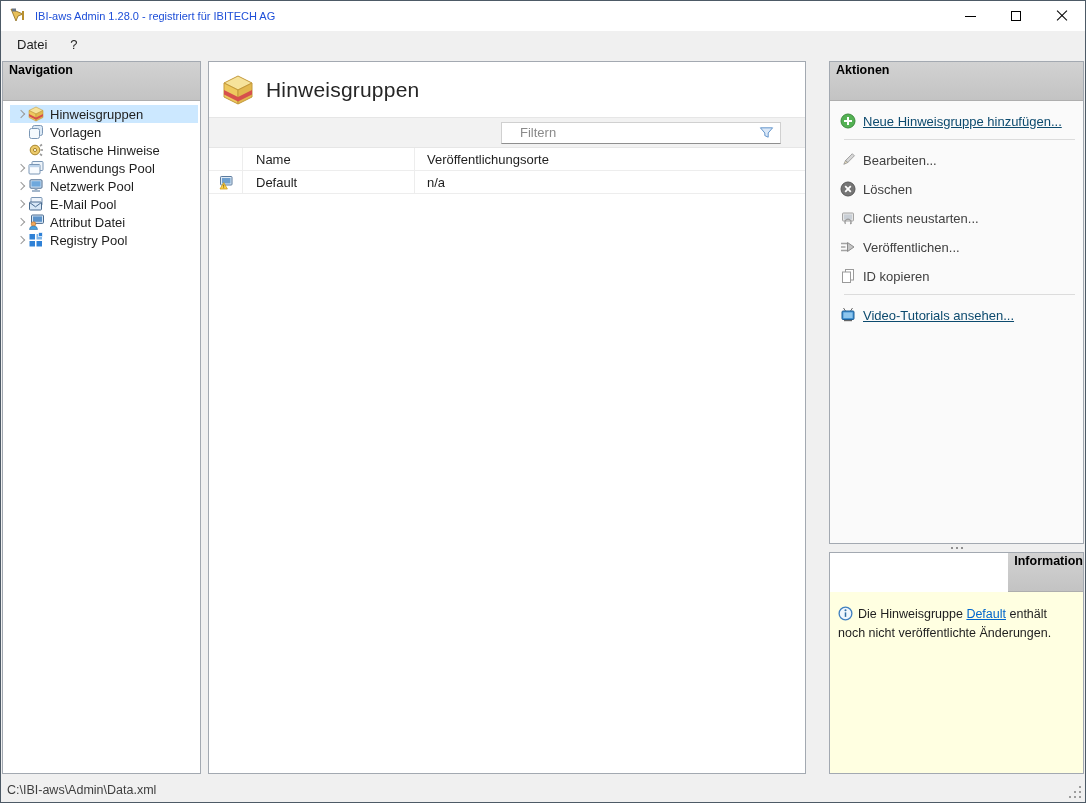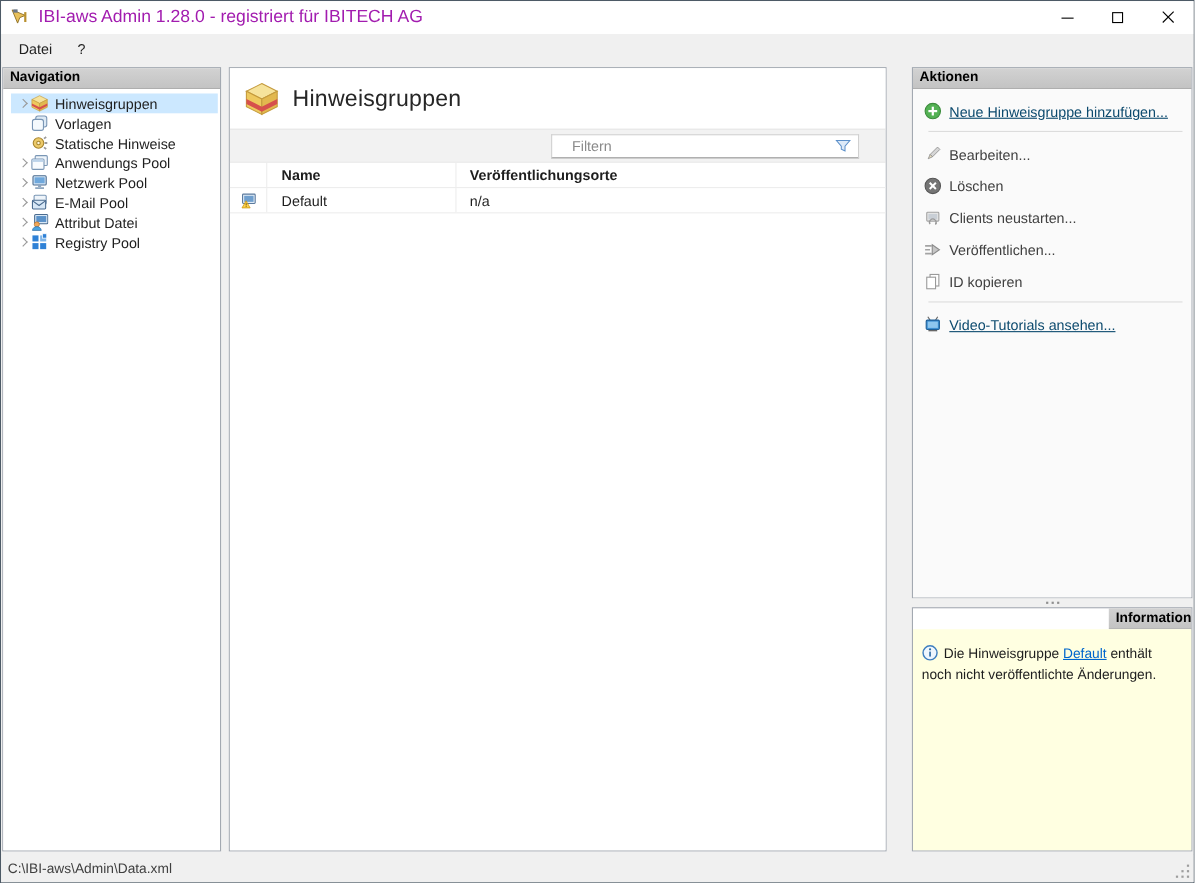--- a/index.html
+++ b/index.html
@@ -3,42 +3,42 @@
 <meta charset="utf-8">
 <style>
   * { box-sizing: border-box; margin: 0; padding: 0; }
   html,body { width:1086px; height:803px; overflow:hidden; }
   body { font-family:"Liberation Sans", sans-serif; font-size:13px; color:#1e1e1e; background:#f0f0f0; }
   .window { width:1086px; height:803px; border:1px solid #4d5a66; display:flex; flex-direction:column; background:#f0f0f0; }
 
   
   .titlebar { height:30px; background:#ffffff; display:flex; align-items:center; flex:0 0 auto; }
   .app-icon { width:18px; height:18px; margin-left:8px; display:inline-flex; }
-  .title-text { margin-left:8px; font-size:16px; color:#a21caf; }
+  .title-text { margin-left:8px; font-size:11px; color:#1d4ed8; }
   .win-controls { margin-left:auto; display:flex; height:100%; }
   .win-btn { width:46px; height:100%; display:flex; align-items:center; justify-content:center; cursor:default; }
   .glyph-min { width:11px; height:0; border-top:1px solid #000; display:block; }
   .glyph-max { width:10px; height:10px; border:1px solid #000; display:block; }
   .glyph-close { position:relative; width:12px; height:12px; display:block; }
   .glyph-close::before,.glyph-close::after { content:""; position:absolute; left:-1px; top:5px; width:14px; height:1px; background:#000; }
   .glyph-close::before { transform:rotate(45deg); }
   .glyph-close::after  { transform:rotate(-45deg); }
 
   
   .menubar { height:26px; background:#f0f0f0; display:flex; align-items:center; flex:0 0 auto; }
   .menu-item { padding:4px 9px; margin-left:5px; }
   .menu-item:first-child { margin-left:7px; }
   .toolbar { height:22px; background:#f0f0f0; display:flex; align-items:center; flex:0 0 auto; }
   .tool-btn { display:flex; align-items:center; gap:5px; margin-left:8px; color:#9b9b9b; }
   .tool-btn .ticonbox { width:19px; height:14px; display:inline-flex; }
 
   
   .workspace { flex:1 1 auto; display:flex; padding:4px 1px 3px 1px; background:#f0f0f0; min-height:0; }
   .panel { background:#fff; border:1px solid #a3a9b1; display:flex; flex-direction:column; min-height:0; }
-  .panel-header { height:19px; flex:0 0 auto; background:linear-gradient(180deg,#d2d2d2,#c3c3c3); border-bottom:1px solid #aeaeae; font-weight:bold; font-size:12.5px; color:#000; padding:1px 0 0 6px; }
+  .panel-header { height:39px; flex:0 0 auto; background:linear-gradient(180deg,#d2d2d2,#c3c3c3); border-bottom:1px solid #aeaeae; font-weight:bold; font-size:12.5px; color:#000; padding:1px 0 0 6px; }
 
   .nav-panel { width:199px; flex:0 0 auto; margin-right:7px; }
   .tree { padding-top:4px; background:#fff; flex:1 1 auto; }
   .tree-item { height:18px; display:flex; align-items:center; margin:0 2px 0 7px; padding-left:4px; }
   .tree-item.selected { background:#cce8ff; }
   .chev { width:14px; height:14px; position:relative; flex:0 0 auto; }
   .chev.has::before { content:""; position:absolute; left:4px; top:4px; width:5px; height:5px; border-top:1px solid #9a9a9a; border-right:1px solid #9a9a9a; transform:rotate(45deg); }
   .ticon { width:16px; height:16px; margin-right:6px; flex:0 0 auto; display:inline-flex; }
   .tlabel { white-space:nowrap; }
 
@@ -46,21 +46,21 @@
   .content-header { height:55px; display:flex; align-items:center; padding-left:13px; background:#fff; flex:0 0 auto; }
   .big-icon { width:32px; height:32px; display:inline-flex; }
   .content-header h1 { font-size:21px; font-weight:normal; color:#262626; margin-left:12px; letter-spacing:.2px; }
   .filter-bar { height:31px; background:#f2f2f2; border-top:1px solid #e6e6e6; border-bottom:1px solid #e6e6e6; display:flex; align-items:center; justify-content:flex-end; padding-right:24px; flex:0 0 auto; }
   .filter-box { width:280px; height:22px; background:#fff; border:1px solid #d0d0d0; border-bottom:1px solid #8f8f8f; display:flex; align-items:center; }
   .filter-box input { flex:1; border:none; outline:none; height:100%; padding:0 8px 0 18px; font-family:"Liberation Sans",sans-serif; font-size:13px; color:#4d7c0f; background:transparent; }
   .filter-box input::placeholder { color:#8a8a8a; }
   .filter-box .ficon { width:15px; height:15px; margin-right:6px; display:inline-flex; }
   .ttable { flex:1 1 auto; background:#fff; }
   .thead,.trow { display:flex; height:23px; align-items:center; }
-  .thead { border-bottom:1px solid #ededed; font-weight:700; }
+  .thead { border-bottom:1px solid #ededed; font-weight:400; }
   .trow { border-bottom:1px solid #ededed; }
   .tcell { height:100%; display:flex; align-items:center; }
   .c-icon { width:34px; flex:0 0 auto; border-right:1px solid #ededed; justify-content:center; }
   .thead .c-icon { border-right:1px solid #ededed; }
   .c-name { width:172px; flex:0 0 auto; padding-left:13px; border-right:1px solid #ededed; }
   .c-loc { flex:1; padding-left:12px; }
   .rowicon { width:16px; height:16px; display:inline-flex; }
 
   .right-col { width:255px; flex:0 0 auto; display:flex; flex-direction:column; min-height:0;margin-left:18px; }
   .actions-panel { flex:1 1 auto; }

